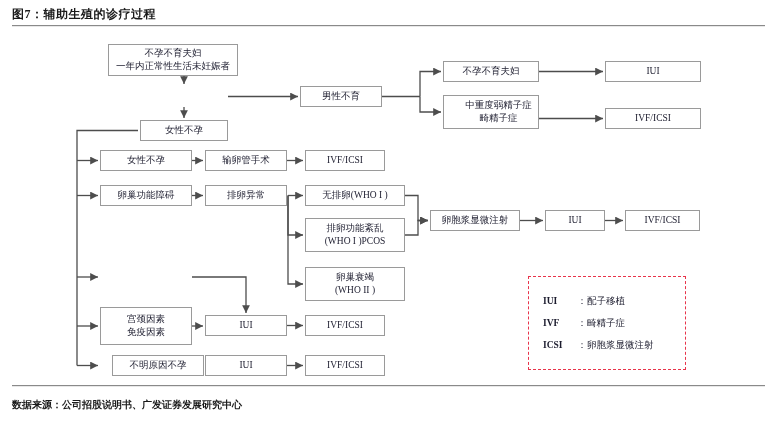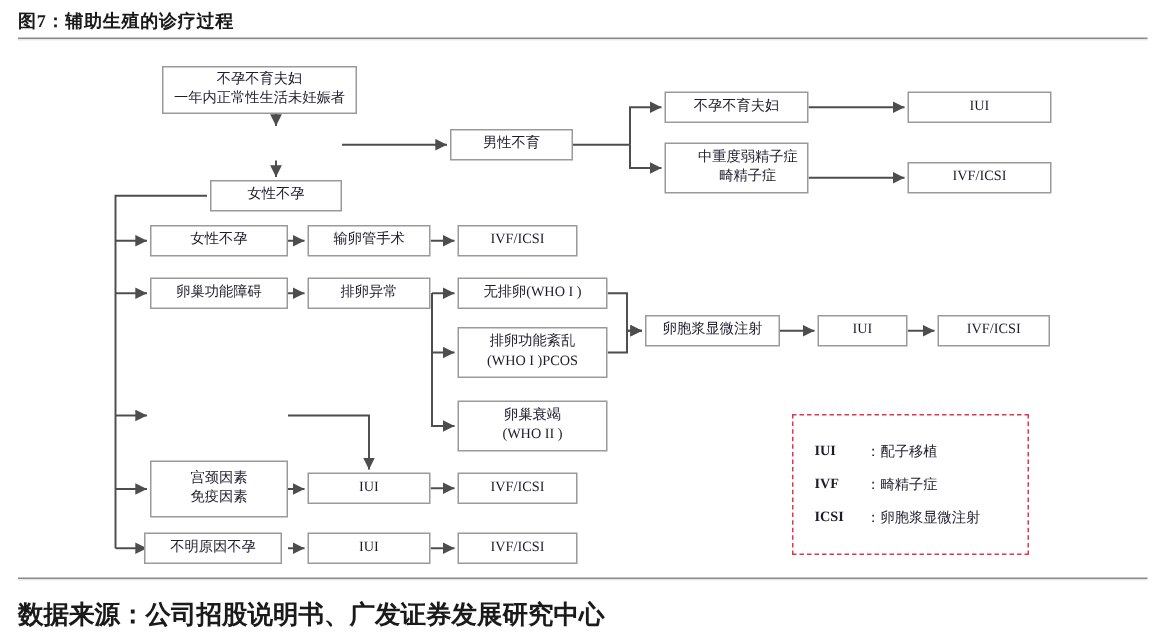--- a/index.html
+++ b/index.html
@@ -20,21 +20,21 @@
   .rule-top{
     position:absolute;left:12px;top:25px;width:753px;height:2px;
     background:linear-gradient(to bottom,#8a8a8a 0,#8a8a8a 1px,#e8e8e8 1px,#e8e8e8 2px);
   }
   .rule-bottom{
     position:absolute;left:12px;top:385px;width:753px;height:2px;
     background:linear-gradient(to bottom,#8a8a8a 0,#8a8a8a 1px,#e8e8e8 1px,#e8e8e8 2px);
   }
   .source{
     position:absolute;left:12px;top:398px;
-    font-size:17px;font-weight:bold;color:#1a1a1a;white-space:nowrap;
+    font-size:10px;font-weight:bold;color:#1a1a1a;white-space:nowrap;
   }
 
   
   .canvas{position:absolute;left:0;top:30px;width:709px;height:352px;}
   svg.wires{position:absolute;left:0;top:0;width:777px;height:352px;}
 
   .node{
     position:absolute;box-sizing:border-box;
     border:1px solid #9a9a9a;background:#ffffff;
     display:flex;flex-direction:column;
@@ -182,21 +182,21 @@
       <div class="node two" style="left: 100px; top: 277px; width: 92px; height: 38px;">
         <span class="ln">宫颈因素</span>
         <span class="ln">免疫因素</span>
       </div>
       <div class="node" style="left: 205px; top: 285px; width: 82px; height: 21px;">
         <span class="ln">IUI</span>
       </div>
       <div class="node" style="left: 305px; top: 285px; width: 80px; height: 21px;">
         <span class="ln">IVF/ICSI</span>
       </div>
-      <div class="node" style="left: 96px; top: 325px; width: 92px; height: 21px;">
+      <div class="node" style="left: 112px; top: 325px; width: 92px; height: 21px;">
         <span class="ln">不明原因不孕</span>
       </div>
       <div class="node" style="left: 205px; top: 325px; width: 82px; height: 21px;">
         <span class="ln">IUI</span>
       </div>
       <div class="node" style="left: 305px; top: 325px; width: 80px; height: 21px;">
         <span class="ln">IVF/ICSI</span>
       </div>
       <div class="legend" style="left: 528px; top: 246px; width: 158px; height: 94px;">
         <div class="legend-row">

